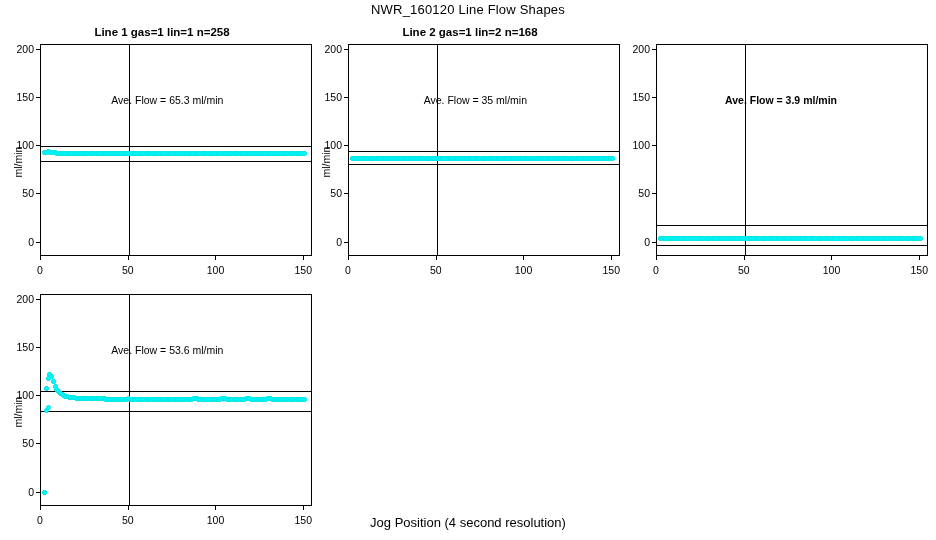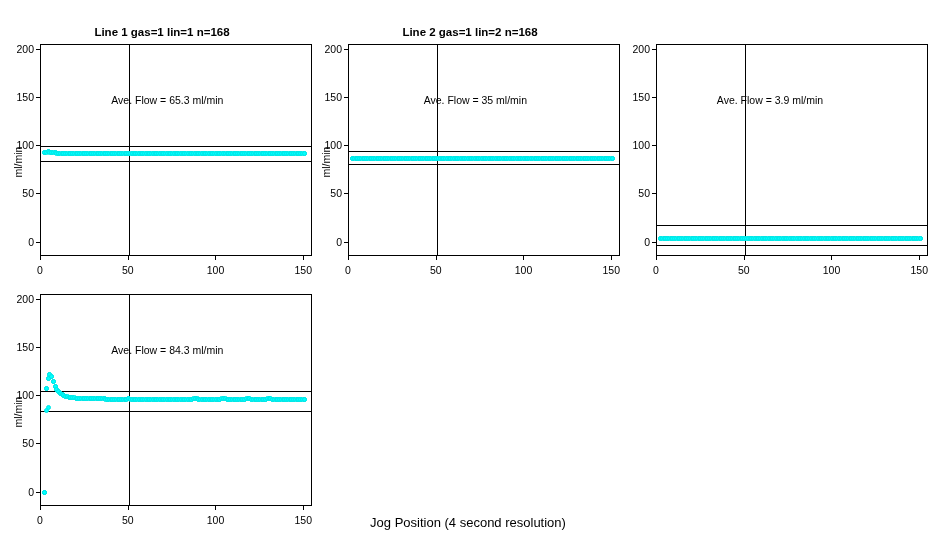--- a/index.html
+++ b/index.html
@@ -122,23 +122,24 @@
     background: #00ffff;
     border: 1px solid #00e5e5;
     box-sizing: border-box;
   }
 </style>
 </head>
 <body>
 
 <div id="figure">
 
+  <div class="fig-title">NWR_160120  Line Flow Shapes</div>
 
   <div class="panel" style="left:12px; top:26px; width:300px; height:250px;">
-    <div class="panel-title">Line 1 gas=1 lin=1 n=168</div>
+    <div class="panel-title">Line 1 gas=1 lin=1 n=258</div>
     <div class="ylabel" style="left:-14px; top:130px; width:40px; text-align:center;">ml/min</div>
     <div class="plot-area" style="left:28px; top:18px; width:272px; height:212px;">
         <div class="hline" style="top: 101.182px;"></div>
         <div class="hline" style="top: 115.636px;"></div>
         <div class="vline" style="left: 87.7419px;"></div>
         <div class="dot" style="left: 3.50968px; top: 107.927px; background: rgb(0, 255, 255);"></div>
         <div class="dot" style="left: 7.01935px; top: 106.964px; background: rgb(0, 255, 255);"></div>
         <div class="dot" style="left: 10.529px; top: 107.927px; background: rgb(0, 255, 255);"></div>
         <div class="dot" style="left: 14.0387px; top: 107.927px; background: rgb(0, 255, 255);"></div>
         <div class="dot" style="left: 17.5484px; top: 108.409px; background: rgb(0, 255, 255);"></div>
@@ -858,21 +859,21 @@
         <div class="dot" style="left: 247.432px; top: 193.739px; background: rgb(0, 255, 255);"></div>
         <div class="dot" style="left: 249.187px; top: 193.691px; background: rgb(0, 255, 255);"></div>
         <div class="dot" style="left: 250.942px; top: 193.739px; background: rgb(0, 255, 255);"></div>
         <div class="dot" style="left: 252.697px; top: 193.787px; background: rgb(0, 255, 255);"></div>
         <div class="dot" style="left: 254.452px; top: 193.787px; background: rgb(0, 255, 255);"></div>
         <div class="dot" style="left: 256.206px; top: 193.787px; background: rgb(0, 255, 255);"></div>
         <div class="dot" style="left: 257.961px; top: 193.787px; background: rgb(0, 255, 255);"></div>
         <div class="dot" style="left: 259.716px; top: 193.787px; background: rgb(0, 255, 255);"></div>
         <div class="dot" style="left: 261.471px; top: 193.787px; background: rgb(0, 255, 255);"></div>
         <div class="dot" style="left: 263.226px; top: 193.787px; background: rgb(0, 255, 255);"></div>
-        <div class="annot" style="left: 113px; top: 54.9273px;">Ave. Flow =  3.9  ml/min</div>
+        <div class="annot" style="left: 124px; top: 54.9273px; font-weight: bold;">Ave. Flow =  3.9  ml/min</div>
       </div>
   <div class="ytick-label" style="left: -2px; width: 24px; top: 215.545px;">0</div>
       <div class="ytick-mark" style="left: 24px; top: 215.545px;"></div>
       <div class="ytick-label" style="left: -2px; width: 24px; top: 167.364px;">50</div>
       <div class="ytick-mark" style="left: 24px; top: 167.364px;"></div>
       <div class="ytick-label" style="left: -2px; width: 24px; top: 119.182px;">100</div>
       <div class="ytick-mark" style="left: 24px; top: 119.182px;"></div>
       <div class="ytick-label" style="left: -2px; width: 24px; top: 71px;">150</div>
       <div class="ytick-mark" style="left: 24px; top: 71px;"></div>
       <div class="ytick-label" style="left: -2px; width: 24px; top: 22.8182px;">200</div>
@@ -1119,21 +1120,21 @@
         <div class="dot" style="left: 252.697px; top: 104.073px; background: rgb(0, 255, 255);"></div>
         <div class="dot" style="left: 254.452px; top: 104.073px; background: rgb(0, 255, 255);"></div>
         <div class="dot" style="left: 256.206px; top: 104.073px; background: rgb(0, 255, 255);"></div>
         <div class="dot" style="left: 257.961px; top: 104.073px; background: rgb(0, 255, 255);"></div>
         <div class="dot" style="left: 259.716px; top: 104.073px; background: rgb(0, 255, 255);"></div>
         <div class="dot" style="left: 261.471px; top: 104.073px; background: rgb(0, 255, 255);"></div>
         <div class="dot" style="left: 263.226px; top: 104.073px; background: rgb(0, 255, 255);"></div>
         <div class="dot" style="left: 3.50968px; top: 197.545px; background: rgb(0, 255, 255);"></div>
         <div class="dot" style="left: 5.26452px; top: 115.636px; background: rgb(0, 255, 255);"></div>
         <div class="dot" style="left: 7.01935px; top: 112.745px; background: rgb(0, 255, 255);"></div>
-        <div class="annot" style="left: 126.348px; top: 54.9273px;">Ave. Flow =  84.3  ml/min</div>
+        <div class="annot" style="left: 126.348px; top: 54.9273px;">Ave. Flow =  53.6  ml/min</div>
       </div>
   <div class="ytick-label" style="left: -2px; width: 24px; top: 215.545px;">0</div>
       <div class="ytick-mark" style="left: 24px; top: 215.545px;"></div>
       <div class="ytick-label" style="left: -2px; width: 24px; top: 167.364px;">50</div>
       <div class="ytick-mark" style="left: 24px; top: 167.364px;"></div>
       <div class="ytick-label" style="left: -2px; width: 24px; top: 119.182px;">100</div>
       <div class="ytick-mark" style="left: 24px; top: 119.182px;"></div>
       <div class="ytick-label" style="left: -2px; width: 24px; top: 71px;">150</div>
       <div class="ytick-mark" style="left: 24px; top: 71px;"></div>
       <div class="ytick-label" style="left: -2px; width: 24px; top: 22.8182px;">200</div>

